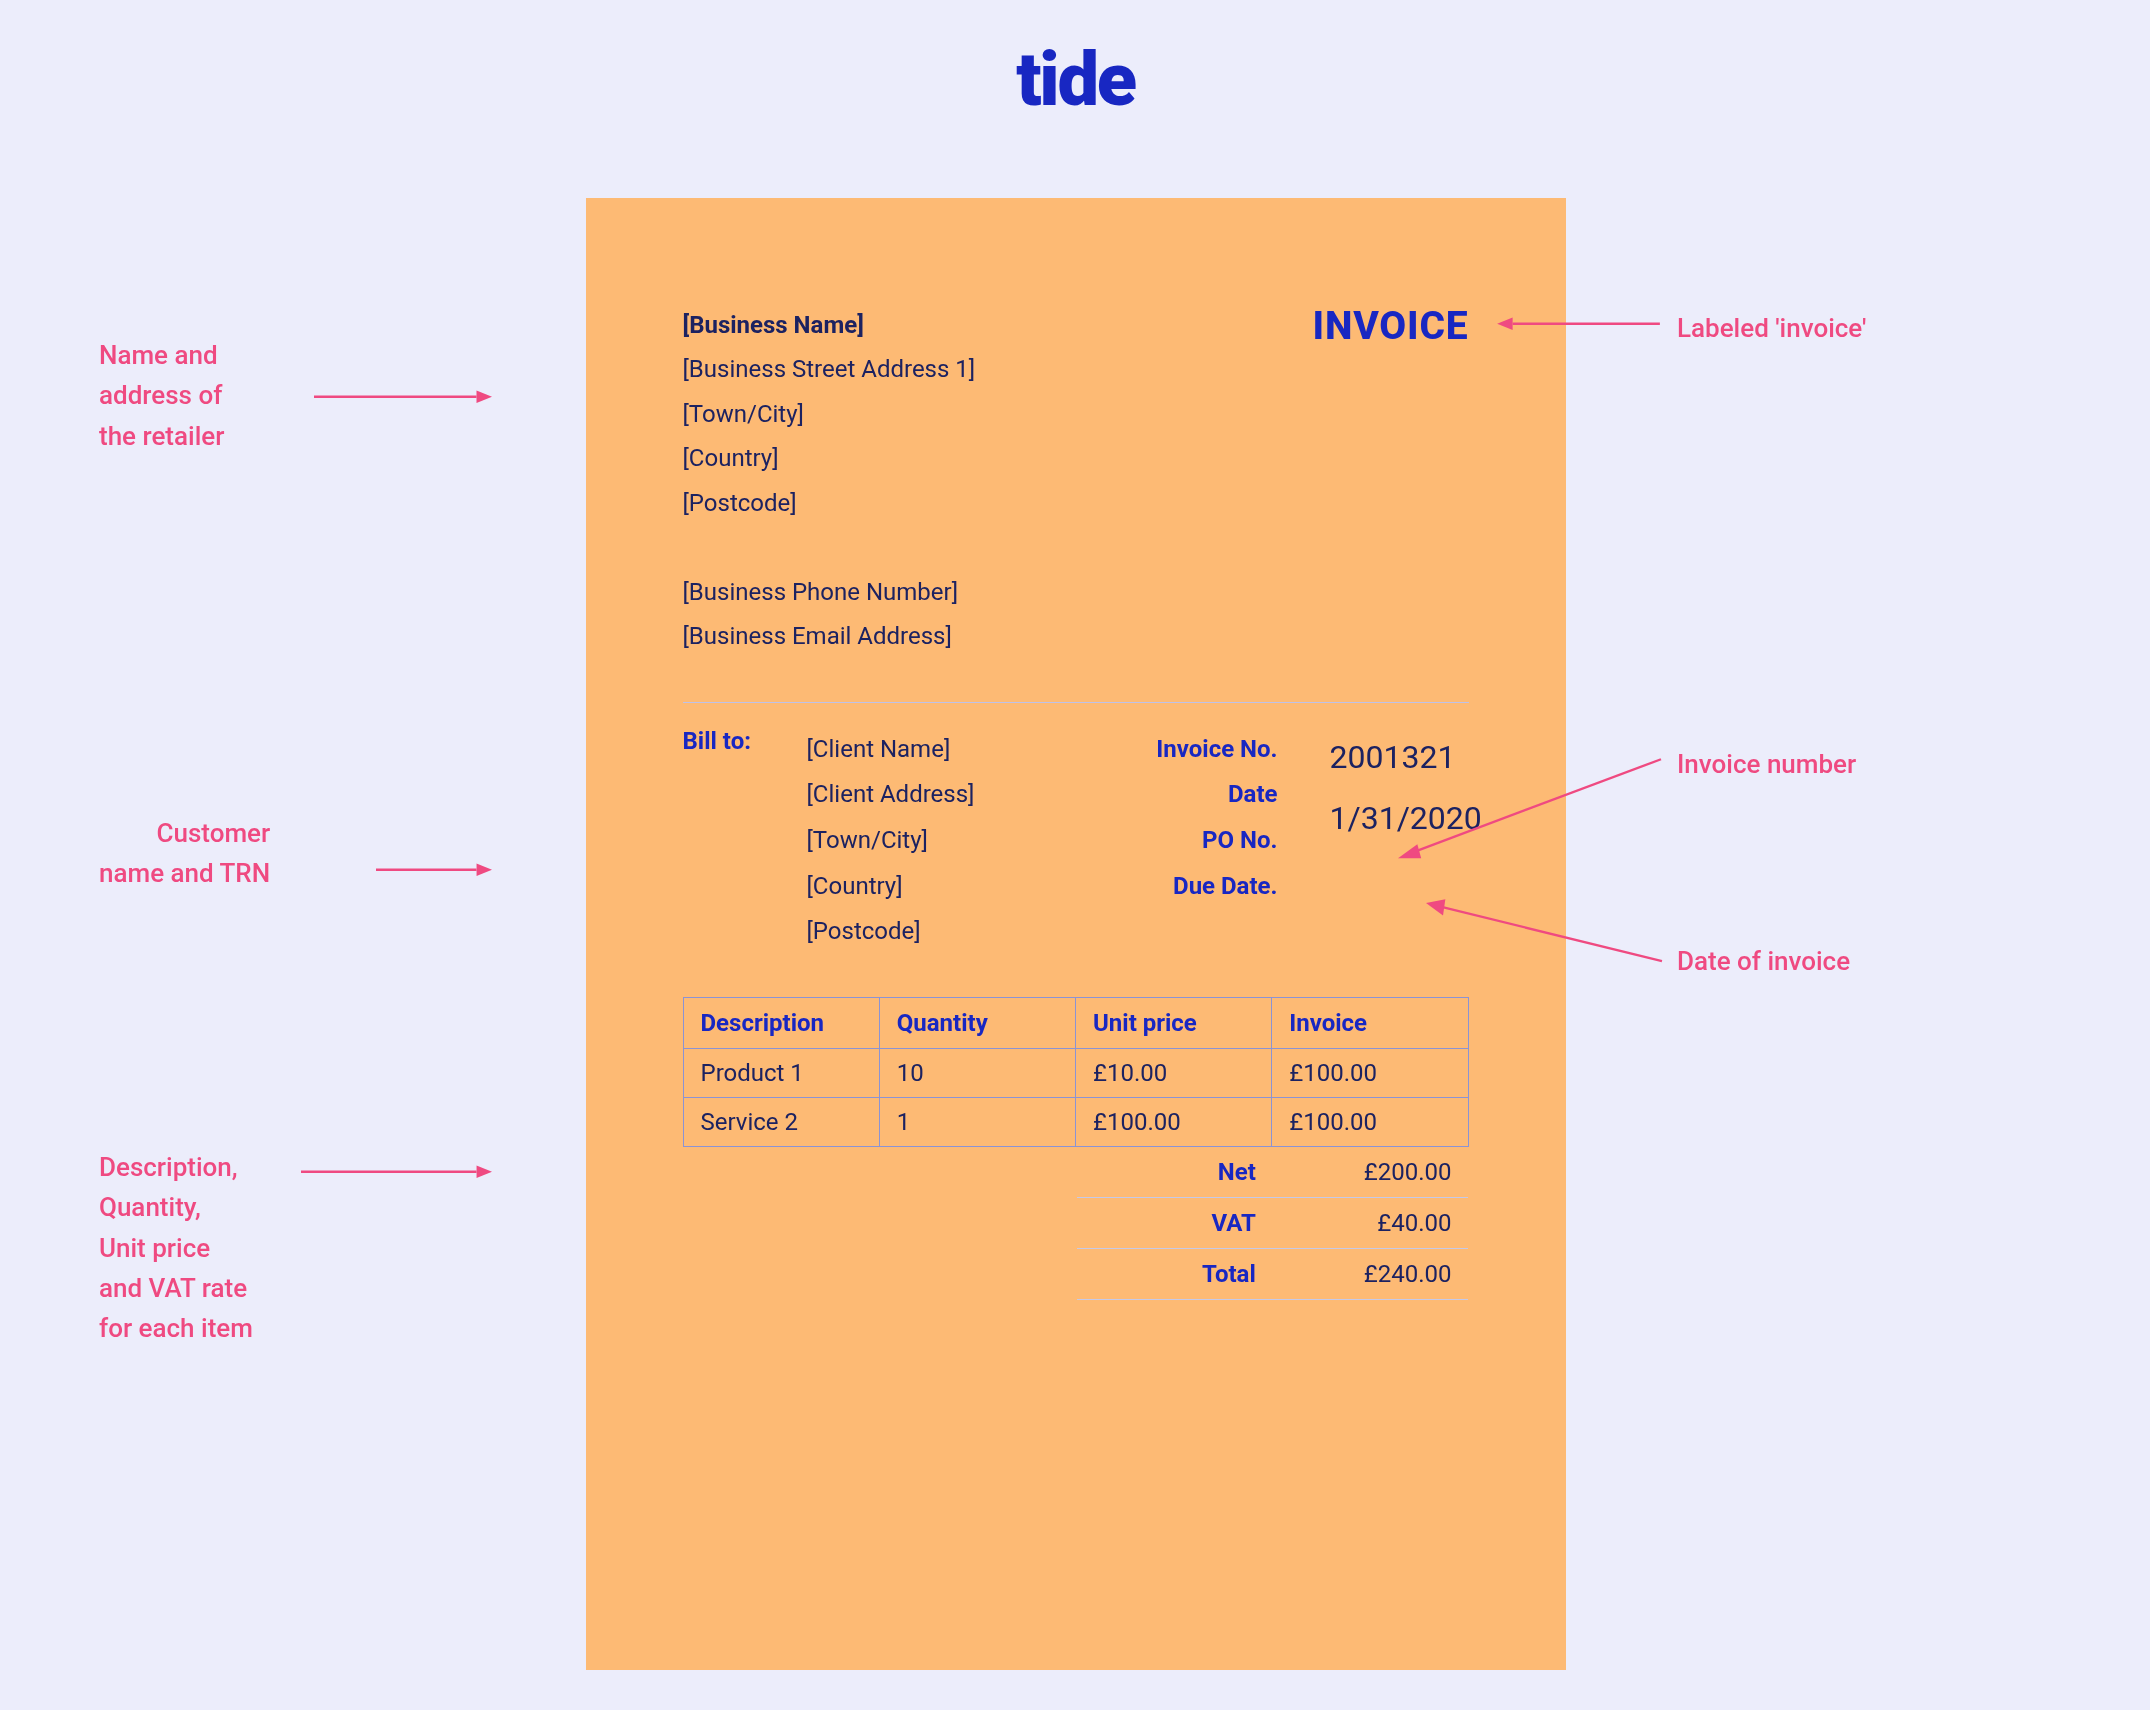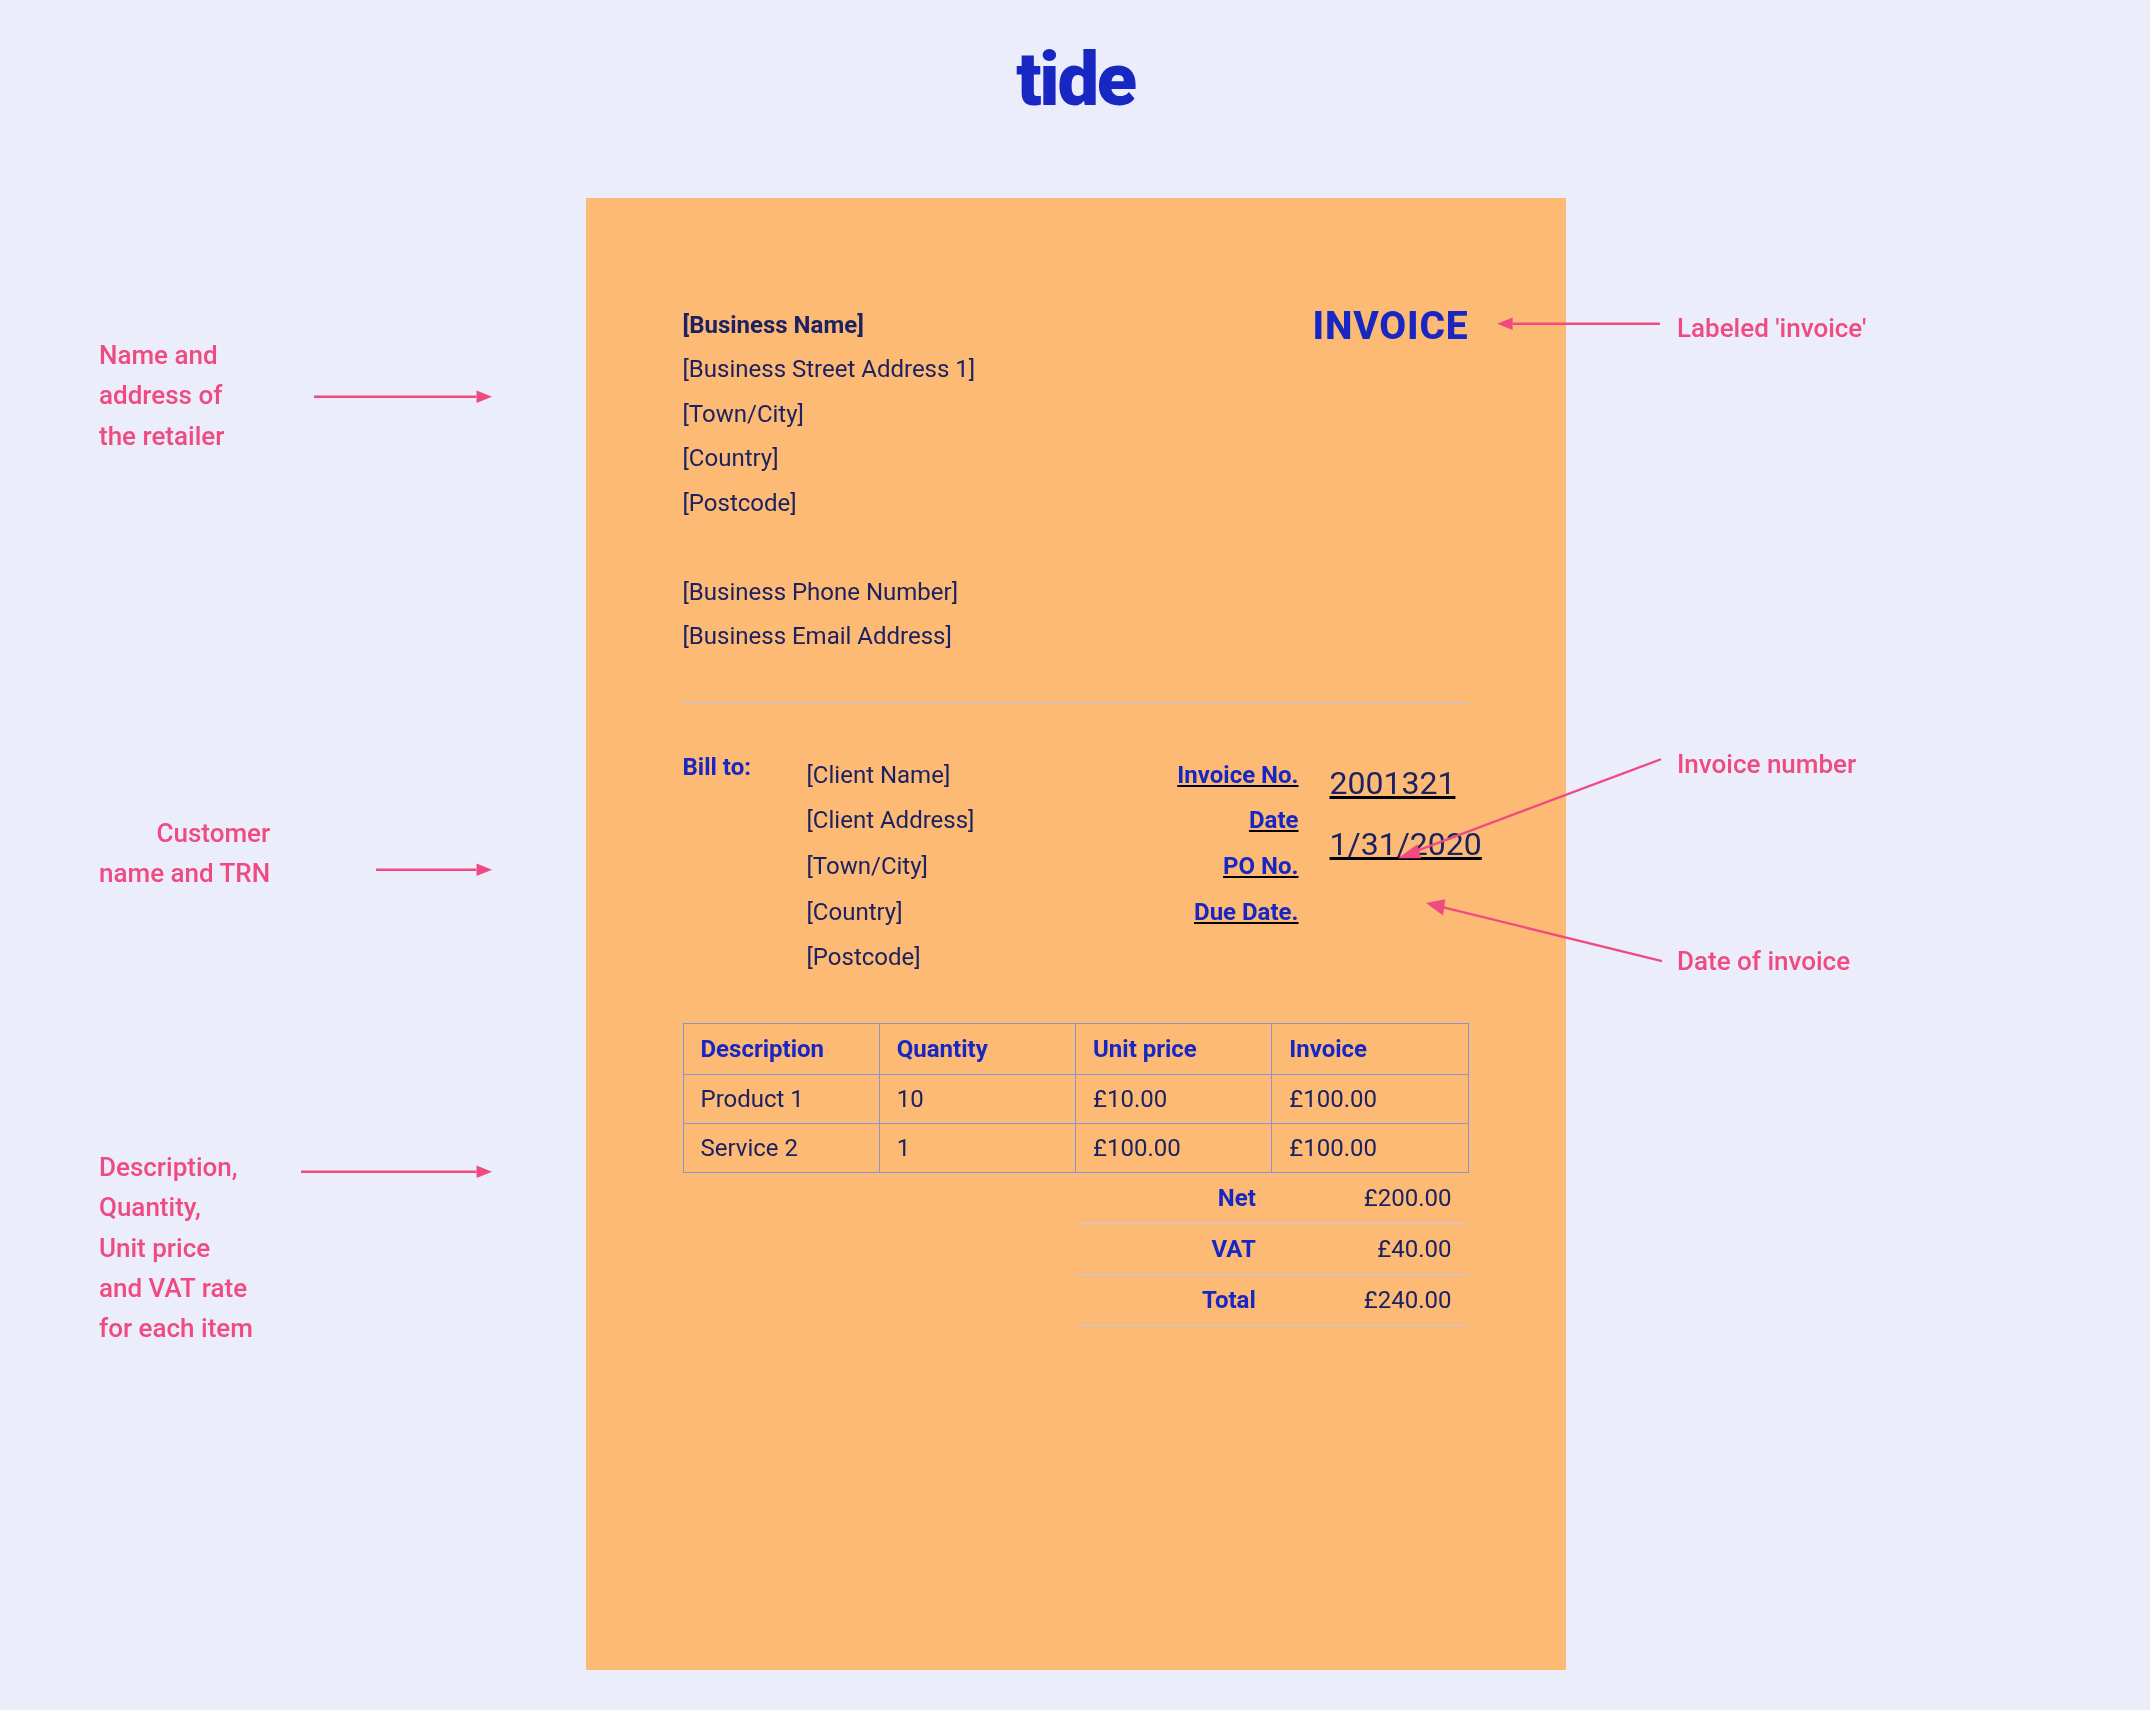--- a/index.html
+++ b/index.html
@@ -50,40 +50,39 @@
     color: #1c2261;
     font-size: 24px;
     line-height: 1.85;
   }
   .divider {
     margin-top: 43px;
     border: none;
     border-top: 0.8px solid #bfc2e8;
   }
   .bill-section {
-    margin-top: 50px;
+    margin-top: 24px;
     display: flex;
     gap: 39px;
   }
   .bill-label {
     color: #1827c2;
     font-weight: 700;
     font-size: 24px;
     width: 85px;
   }
   .bill-client {
     color: #1c2261;
     font-size: 24px;
     line-height: 1.9;
     flex: 1;
   }
   .meta-block {
     display: flex;
-    gap: 31px;
-    text-decoration: underline;
+    gap: 52px;
   }
   .meta-labels {
     text-align: right;
     color: #1827c2;
     font-weight: 700;
     font-size: 24px;
     line-height: 1.9;
   }
   .meta-values {
     color: #1c2261;

